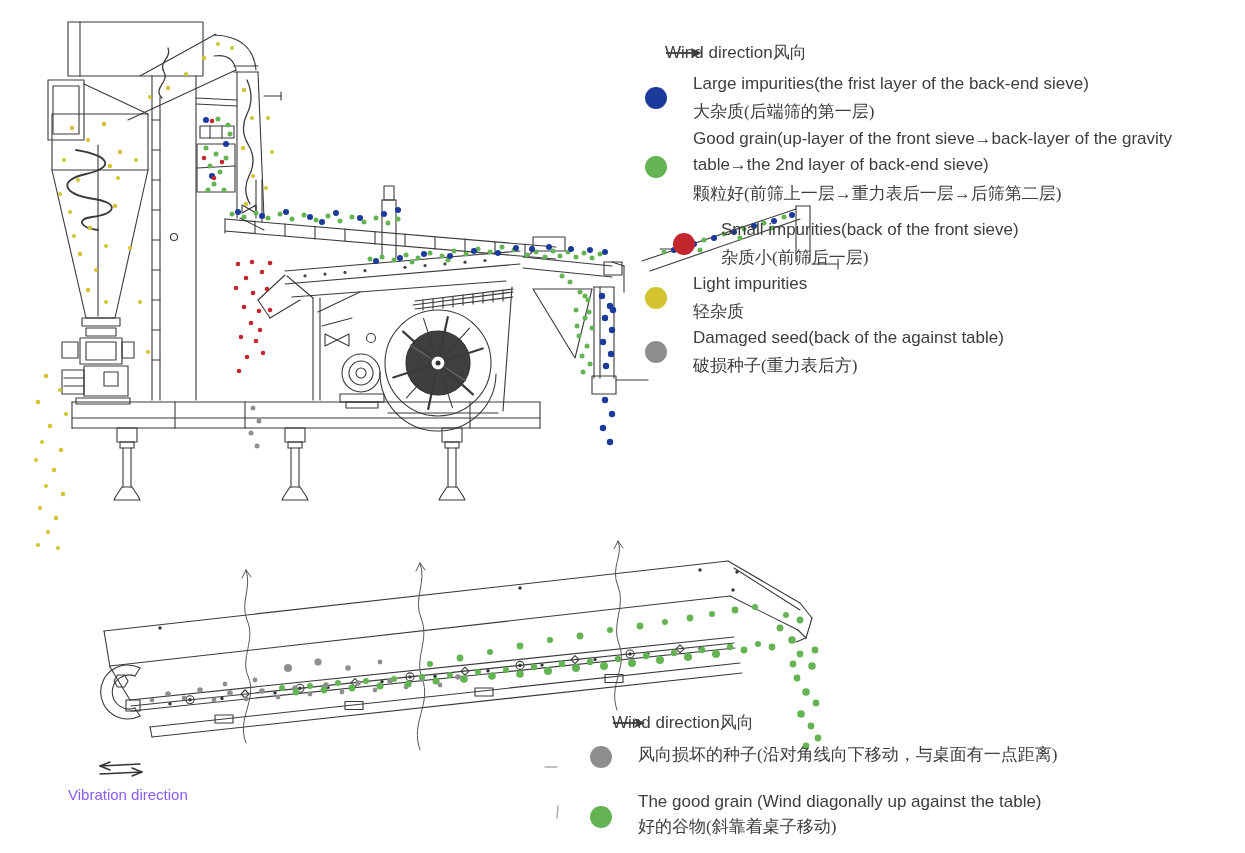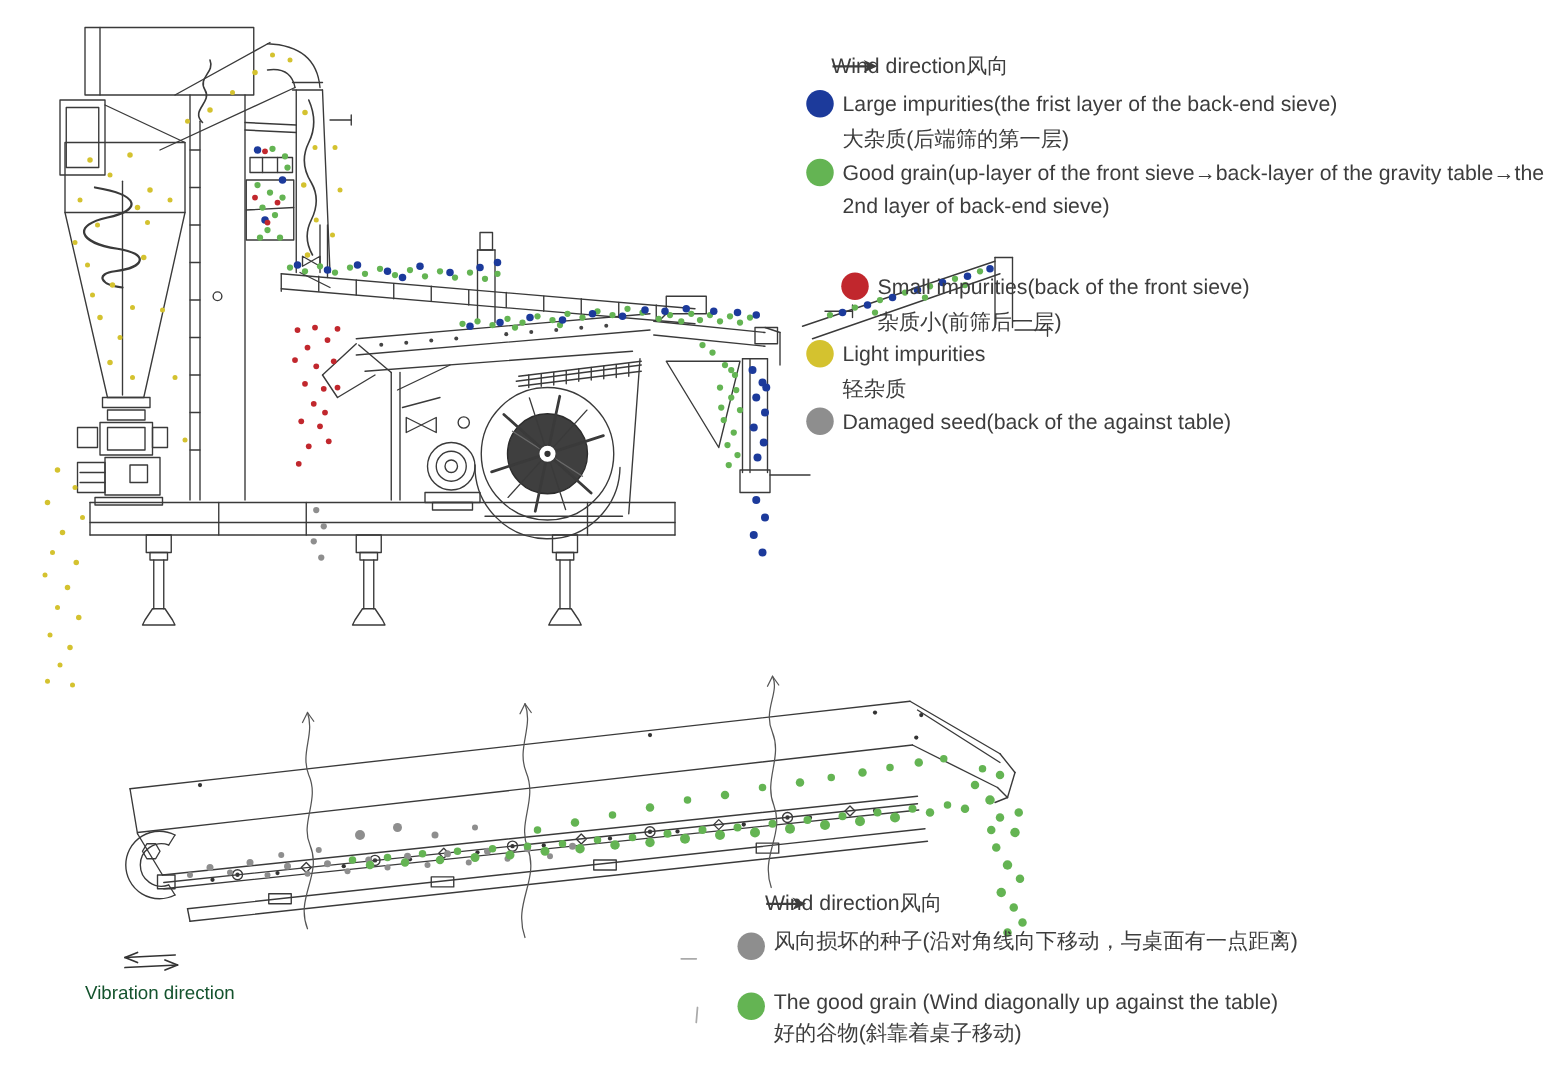--- a/index.html
+++ b/index.html
@@ -1,32 +1,32 @@
 <!DOCTYPE html>
 <html><head>
 <meta charset="utf-8">
 <style>
   html,body{margin:0;padding:0;background:#fff;}
   #page{position:relative;width:1245px;height:853px;background:#ffffff;overflow:hidden;
         font-family:"Liberation Sans","DejaVu Sans",sans-serif;}
   svg{position:absolute;overflow:visible;}
-  .legend-row{position:absolute;display:flex;align-items:flex-start;color:#3d3d3d;
-              font-size:17px;line-height:25px;}
+  .legend-row{position:absolute;display:flex;align-items:center;color:#3d3d3d;
+              font-size:17px;line-height:25px;gap:19px;}
   .dot{width:22px;height:22px;border-radius:50%;flex:0 0 22px;margin-right:7px;margin-top:1px;}
   .sw-blue{background:#1c3a9b;}
   .sw-green{background:#64b453;}
   .sw-red{background:#c1272d;}
   .sw-yellow{background:#d4c22f;}
   .sw-gray{background:#8e8e8e;}
   .ltext{max-width:585px;}
   .ltext .en{white-space:normal;}
   .green-en{line-height:26px;}
-  .zh{line-height:25px;margin-top:3px;}
+  .zh{line-height:25px;margin-top:3px;font-family:Liberation Serif, serif;}
   .windrow{gap:6px;align-items:center;}
-  .vib-label{position:absolute;left:68px;top:786px;font-size:15px;color:#14532d;
+  .vib-label{position:absolute;left:68px;top:786px;font-size:15px;color:#8b5cf6;
              font-family:"Liberation Sans","DejaVu Sans",sans-serif;}
 </style>
 </head>
 <body>
 <div id="page">
 
 <svg style="left:0;top:0;width:670px;height:560px" viewBox="0 0 670 560">
   <g stroke="#3a3a3a" stroke-width="1.1" fill="none" stroke-linejoin="round" stroke-linecap="round">
 
     <g>
@@ -677,20 +677,21 @@
     <div class="ltext">
       <div class="en">Large impurities(the frist layer of the back-end sieve)</div>
       <div class="zh">大杂质(后端筛的第一层)</div>
     </div>
   </div>
 
   <div class="legend-row" style="left:645px;top:126px">
     <span class="dot sw-green"></span>
     <div class="ltext">
       <div class="en green-en">Good grain(up-layer of the front sieve→back-layer of the gravity table→the 2nd layer of back-end sieve)</div>
+      <div class="zh">颗粒好(前筛上一层→重力表后一层→后筛第二层)</div>
     </div>
   </div>
 
   <div class="legend-row" style="left:673px;top:217px">
     <span class="dot sw-red"></span>
     <div class="ltext">
       <div class="en">Small impurities(back of the front sieve)</div>
       <div class="zh">杂质小(前筛后一层)</div>
     </div>
   </div>
@@ -700,20 +701,21 @@
     <div class="ltext">
       <div class="en">Light impurities</div>
       <div class="zh">轻杂质</div>
     </div>
   </div>
 
   <div class="legend-row" style="left:645px;top:325px">
     <span class="dot sw-gray"></span>
     <div class="ltext">
       <div class="en">Damaged seed(back of the against table)</div>
+      <div class="zh">破损种子(重力表后方)</div>
     </div>
   </div>
 </div>
 
 <div>
   <div class="legend-row windrow" style="left:612px;top:710px">
     <svg width="34" height="12" viewBox="0 0 34 12">
       <line x1="1" y1="6" x2="28" y2="6" stroke="#3d3d3d" stroke-width="1.8"></line>
       <path d="M33,6 L22,1 L25,6 L22,11 Z" fill="#3d3d3d"></path>
     </svg>

